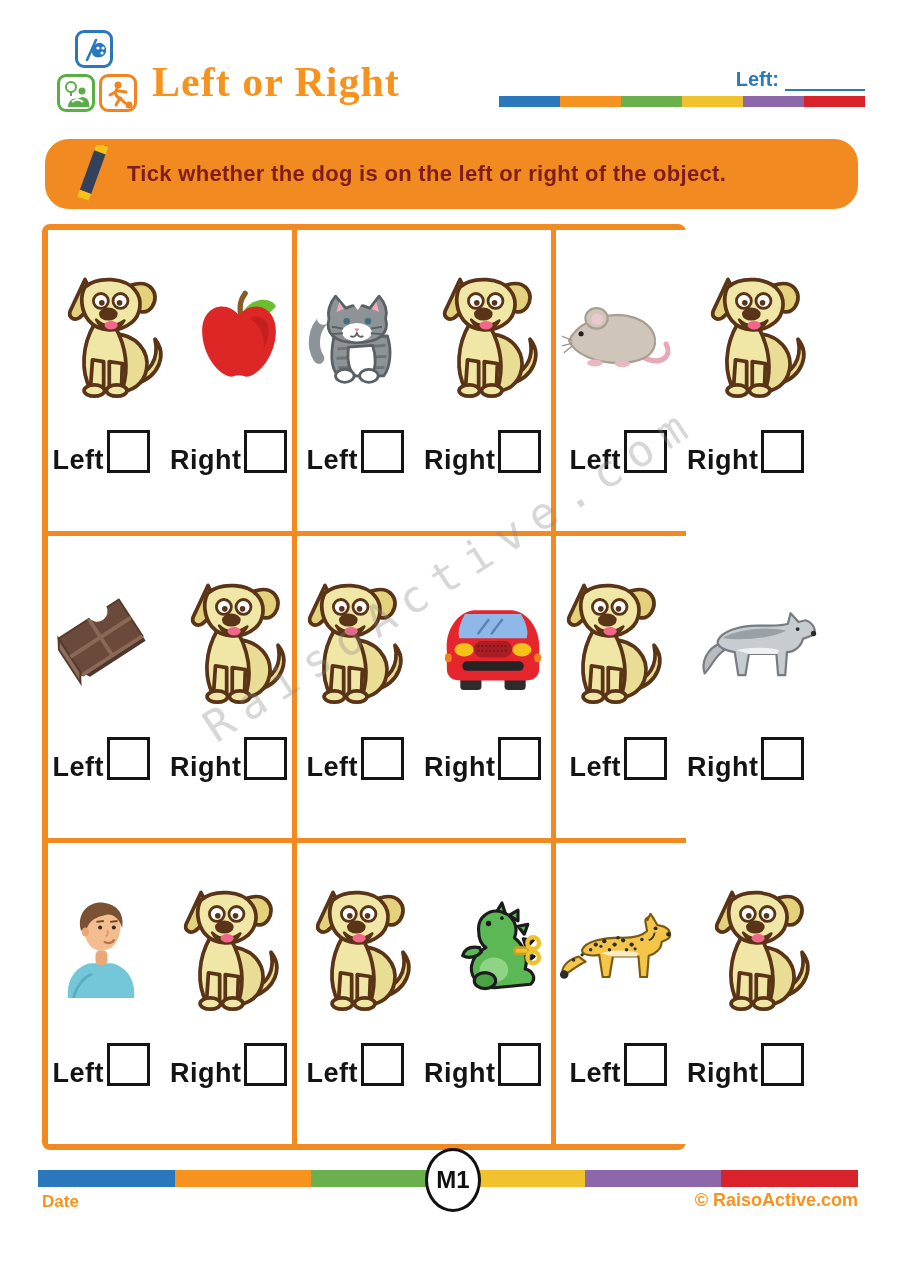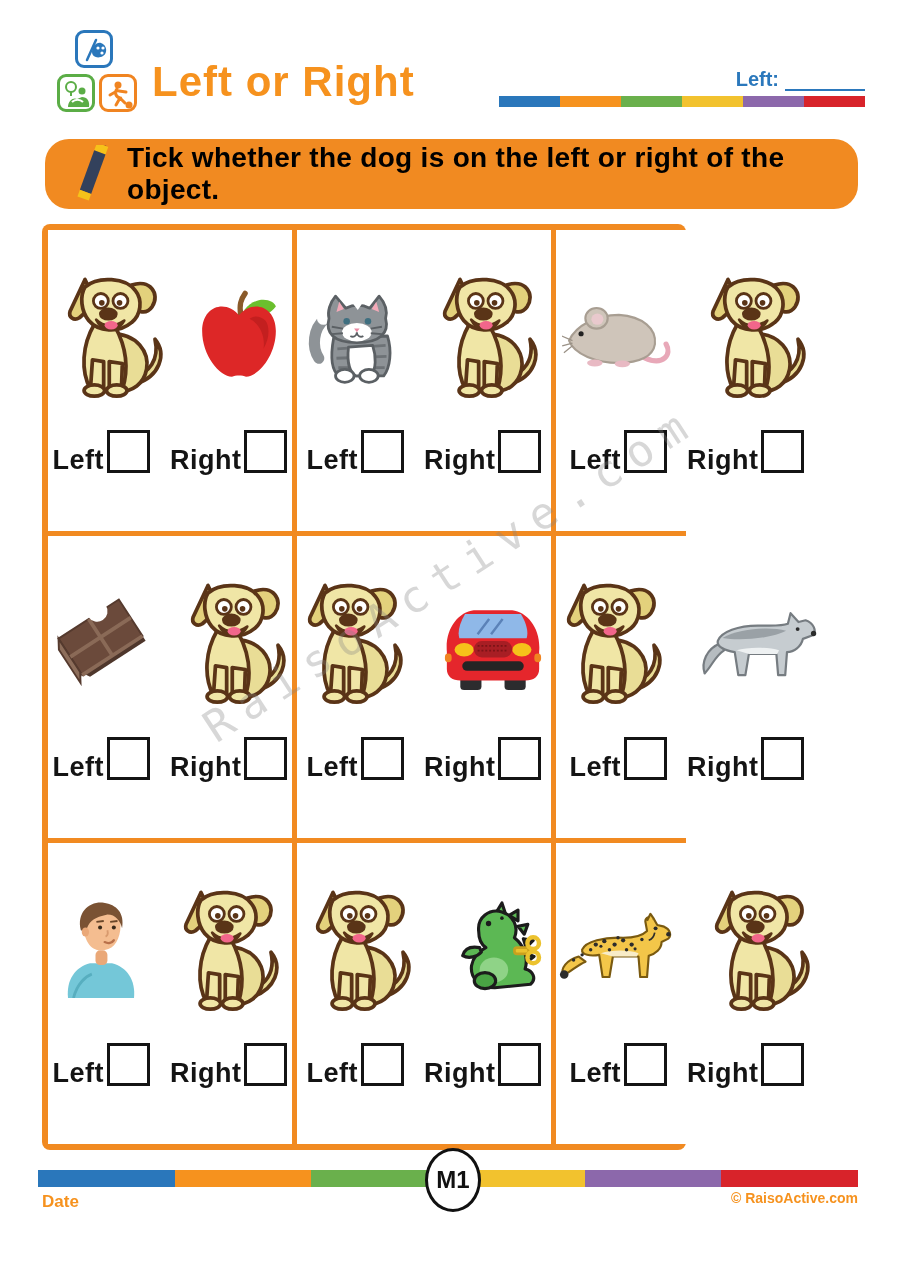--- a/index.html
+++ b/index.html
@@ -8,33 +8,33 @@
 
   
   .logo-cluster{position:absolute;left:53px;top:30px;width:92px;height:88px;}
   .icon-box{position:absolute;width:38px;height:38px;border-radius:9px;box-sizing:border-box;background:#fff;}
   .icon-box svg{position:absolute;left:2px;top:2px;}
   .box-blue{left:22px;top:0;border:3px solid #2a77bb;}
   .box-green{left:4px;top:44px;border:3px solid #5bad46;}
   .box-orange{left:46px;top:44px;border:3px solid #f08421;}
 
   .page-title{position:absolute;left:152px;top:58px;font-size:42px;font-weight:bold;
-              color:#f6921e;letter-spacing:1px;}
+              color:#f6921e;letter-spacing:1px;font-family:Liberation Serif, serif;}
   .date-area{position:absolute;right:35px;top:68px;display:flex;align-items:flex-end;}
   .date-label{color:#2b78bc;font-weight:bold;font-size:20px;}
   .date-line{display:inline-block;width:80px;height:20px;border-bottom:2.5px solid #2b78bc;margin-left:6px;}
   .stripe{position:absolute;display:flex;overflow:hidden;}
   .stripe-top{left:499px;top:96px;width:366px;height:11px;}
   .stripe-bottom{left:38px;top:1170px;width:820px;height:17px;}
 
   
   .banner{position:absolute;left:45px;top:139px;width:813px;height:70px;background:#f18a21;
           border-radius:24px;display:flex;align-items:center;}
   .banner .pencil{margin-left:26px;flex:0 0 auto;}
-  .banner-text{color:#000000;font-weight:bold;font-size:28px;margin-left:14px;letter-spacing:0.3px;}
+  .banner-text{color:#7f1d1d;font-weight:bold;font-size:22px;margin-left:14px;letter-spacing:0.3px;}
 
   
   .grid{position:absolute;left:42px;top:224px;width:644px;height:926px;background:#f18a21;
         box-sizing:border-box;padding:6px;border-radius:8px;
         display:grid;grid-template-columns:1fr 1fr 1fr;grid-template-rows:1fr 1fr 1fr;gap:5px;}
   .cell{background:#fff;display:flex;flex-direction:column;}
   .images{flex:1;display:flex;align-items:center;justify-content:center;gap:26px;padding-top:4px;}
   .answers{height:92px;display:flex;align-items:flex-start;justify-content:center;padding-top:2px;}
   .grp{display:flex;align-items:center;}
   .grp+.grp{margin-left:20px;}
@@ -58,21 +58,21 @@
   
   .watermark{position:absolute;left:50%;top:548px;transform:translateX(-50%) rotate(-33deg);
              font-family:"DejaVu Sans Mono",monospace;font-size:44px;letter-spacing:12px;
              color:rgba(130,130,130,0.32);white-space:nowrap;z-index:6;pointer-events:none;}
 
   
   .m1-badge{position:absolute;left:425px;top:1148px;width:50px;height:58px;background:#fff;
             border:3.5px solid #111;border-radius:50%;z-index:3;display:flex;align-items:center;
             justify-content:center;font-weight:bold;font-size:24px;color:#111;}
   .subject{position:absolute;left:42px;top:1192px;color:#f6921e;font-weight:bold;font-size:17px;}
-  .copyright{position:absolute;right:42px;top:1190px;color:#f6921e;font-weight:bold;font-size:14px;}
+  .copyright{position:absolute;right:42px;top:1190px;color:#f6921e;font-weight:bold;font-size:18px;}
 </style>
 </head>
 <body>
 
 <svg width="0" height="0" style="position:absolute" aria-hidden="true">
   <defs>
     <symbol id="sym-dog" viewBox="0 0 120 140">
       <g stroke="#5a3417" stroke-width="4" stroke-linejoin="round" stroke-linecap="round">
         <path d="M84 122 C110 114 118 90 105 74 C110 96 99 110 80 116 Z" fill="#e9dd96"></path>
         <path d="M58 68 C86 68 99 88 96 106 C93 122 81 130 66 130 L46 130 Z" fill="#e9dd96"></path>

